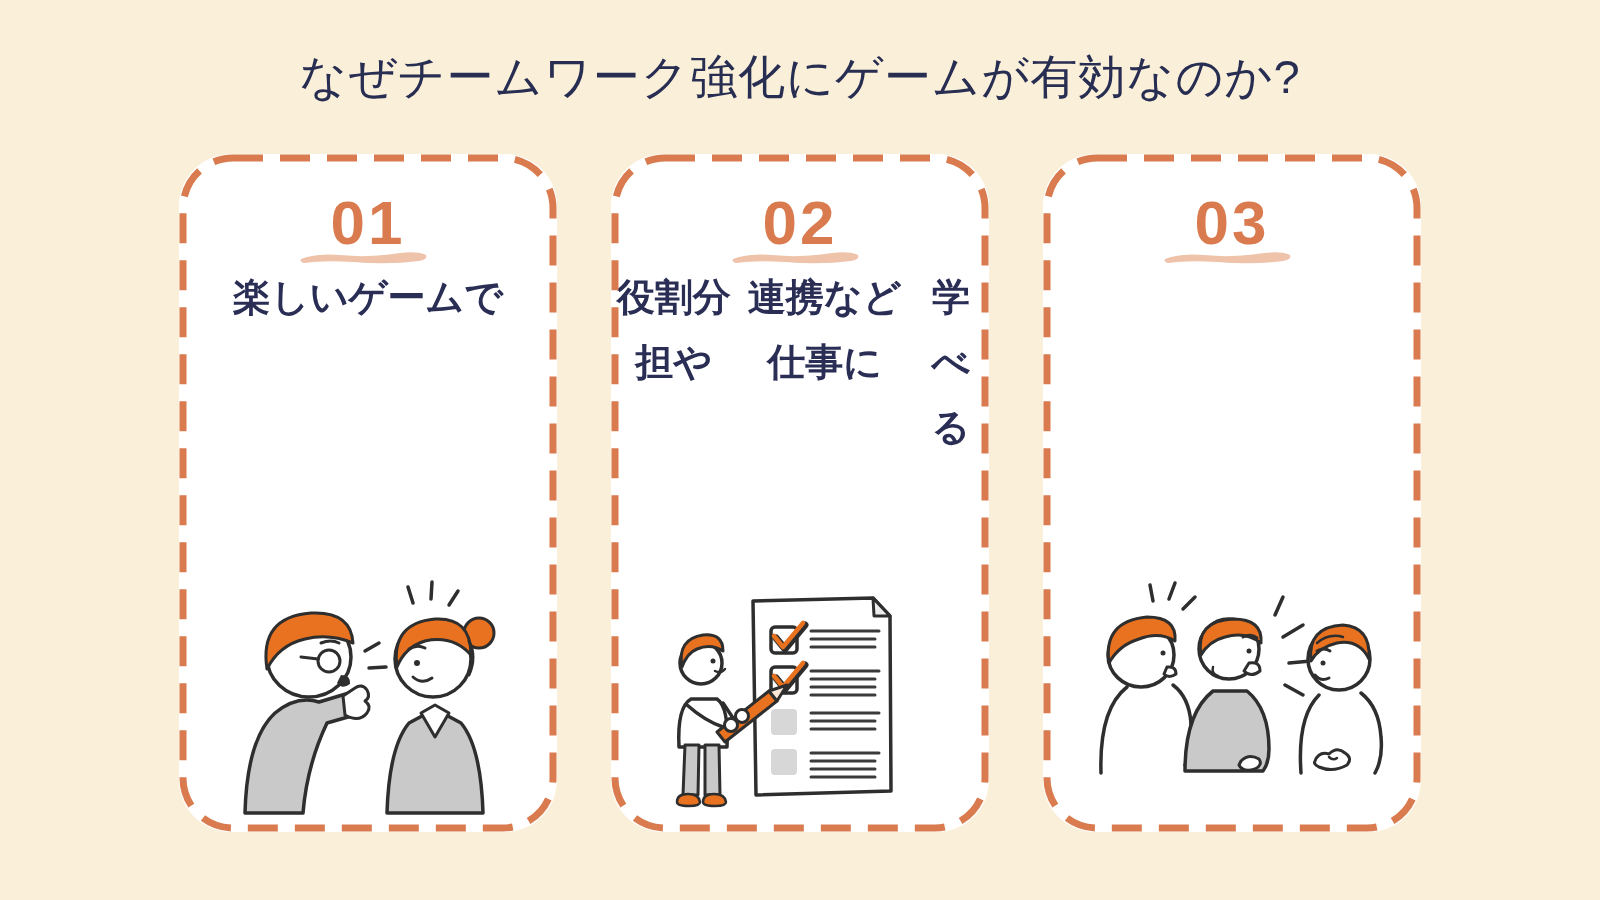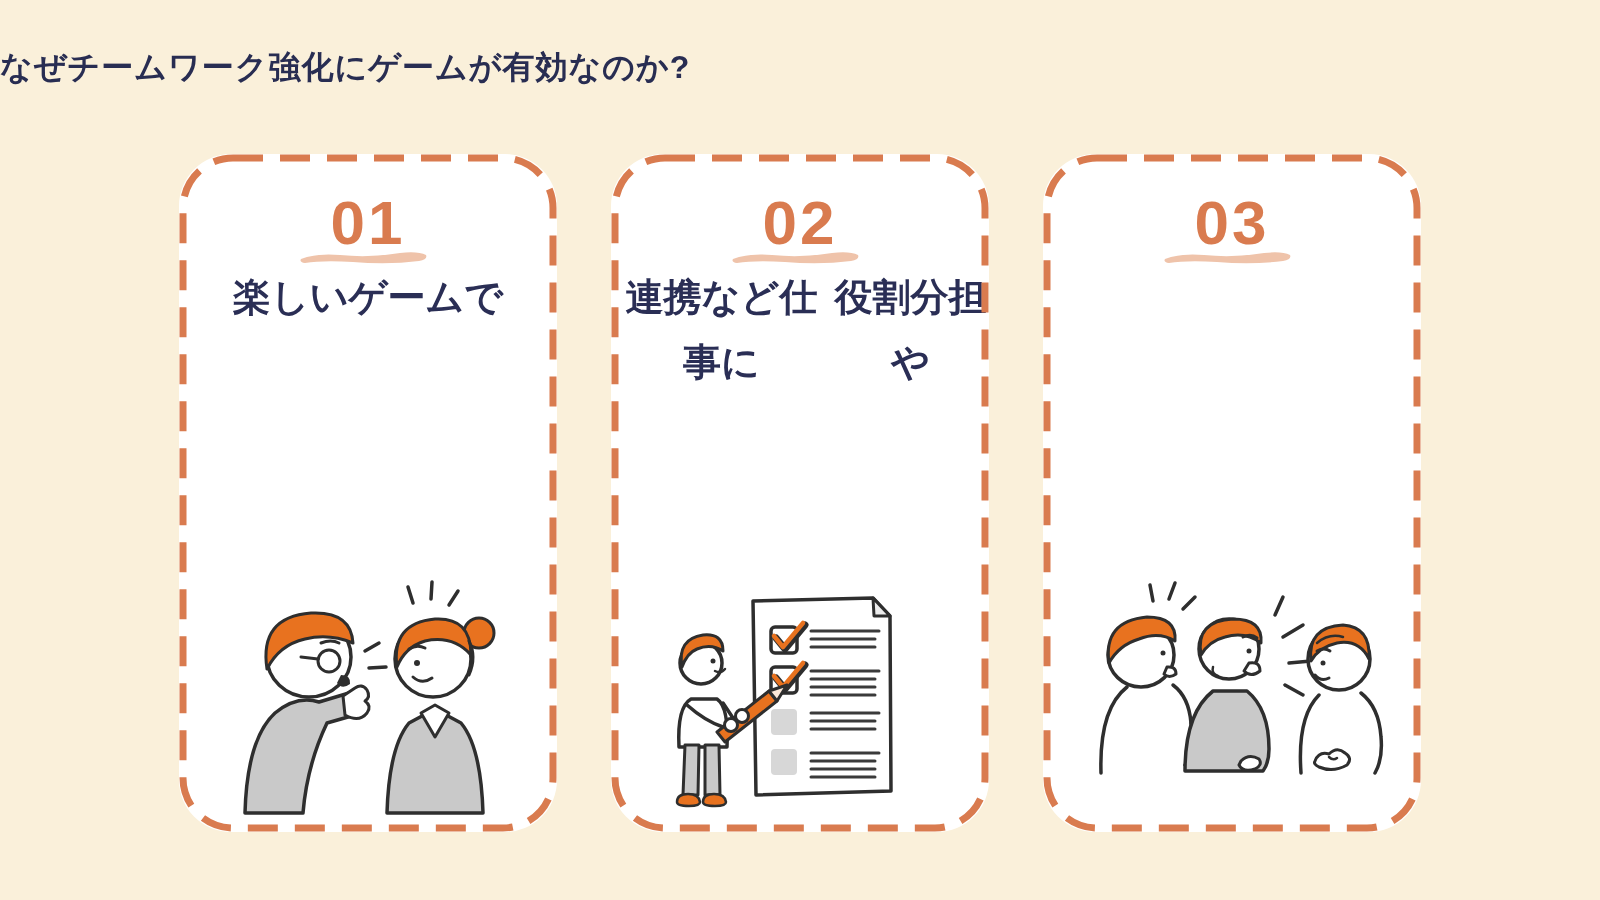--- a/index.html
+++ b/index.html
@@ -7,22 +7,23 @@
   body {
     background: #FAF0DA;
     font-family: "Liberation Sans", "DejaVu Sans", sans-serif;
     overflow: hidden;
   }
   .canvas { position: relative; width: 1600px; height: 900px; }
 
   .title {
     position: absolute;
     top: 46px; left: 0; width: 100%;
-    font-size: 32px;
-    font-weight: bold;
+    text-align: center;
+    font-size: 47px;
+    font-weight: normal;
     letter-spacing: 1px;
     color: #282D52;
   }
 
   .cards {
     position: absolute;
     top: 154px; left: 0; width: 100%;
     display: flex;
     justify-content: center;
     gap: 54px;
@@ -134,22 +135,23 @@
       <svg class="dash-border" width="378" height="678" viewBox="0 0 378 678" fill="none">
         <rect x="4" y="4" width="370" height="670" rx="50" stroke="#D97B4F" stroke-width="7" stroke-dasharray="30 17"></rect>
       </svg>
 
       <div class="card-number">02</div>
       <svg class="brush" width="132" height="16" viewBox="0 0 132 16">
         <path d="M3,10 Q18,4 42,6 Q72,9 102,4 Q120,2 128,6 Q130,10 121,12 Q90,16 55,13 Q25,11 7,14 Q1,13 3,10 Z" fill="#EFC3AA"></path>
       </svg>
 
       <div class="card-desc">
+        <div>役割分担や</div>
         <div>連携など仕事に</div>
-        <div>役割分担や</div>
+        <div>学べる</div>
       </div>
 
       <div class="illus">
         <svg width="330" height="240" viewBox="0 0 330 240" fill="none" stroke-linecap="round" stroke-linejoin="round">
 
           <g>
             <path d="M118,26 L238,23 L255,41 L256,216 L121,220 Z" fill="#FFFFFF" stroke="#2E2E2E" stroke-width="3.5"></path>
             <path d="M238,23 L239,41 L255,41 Z" fill="#EDEDED" stroke="#2E2E2E" stroke-width="3"></path>
 
             <rect x="136" y="52" width="26" height="26" rx="4" fill="#FFFFFF" stroke="#2E2E2E" stroke-width="3.5"></rect>

